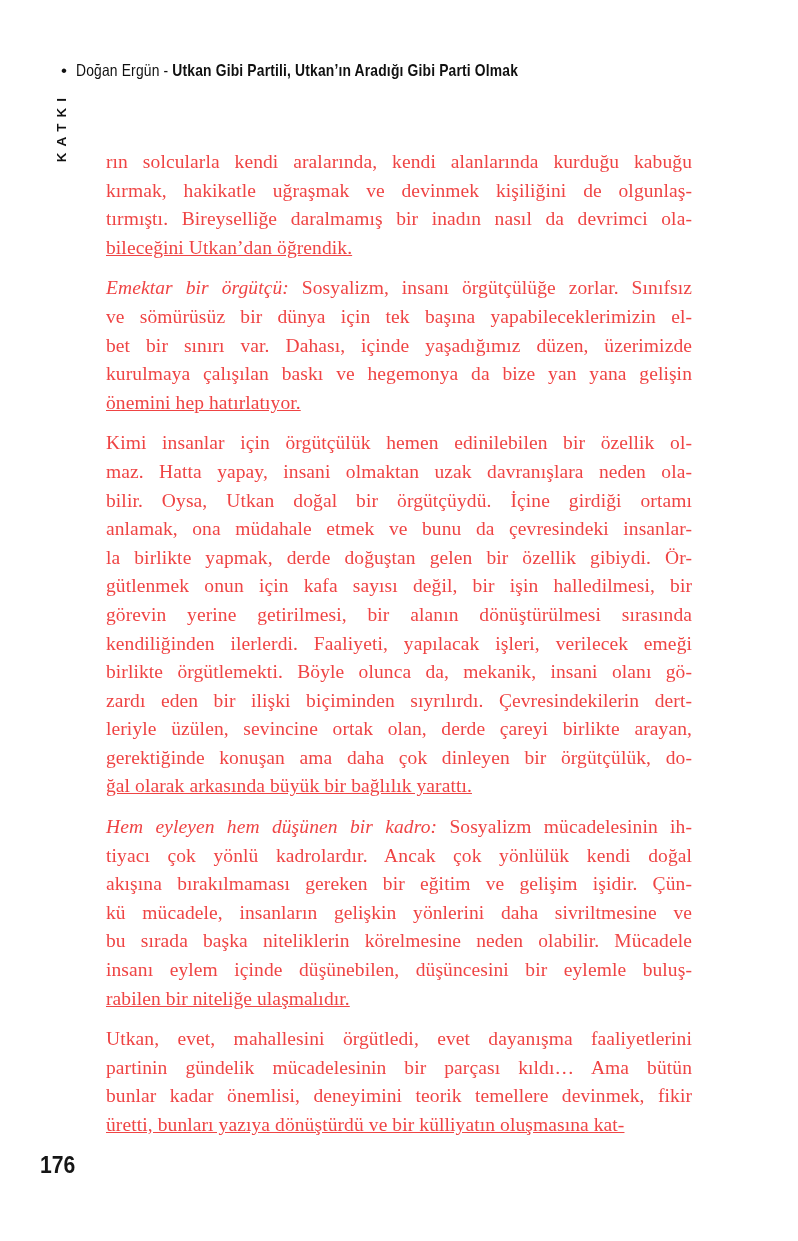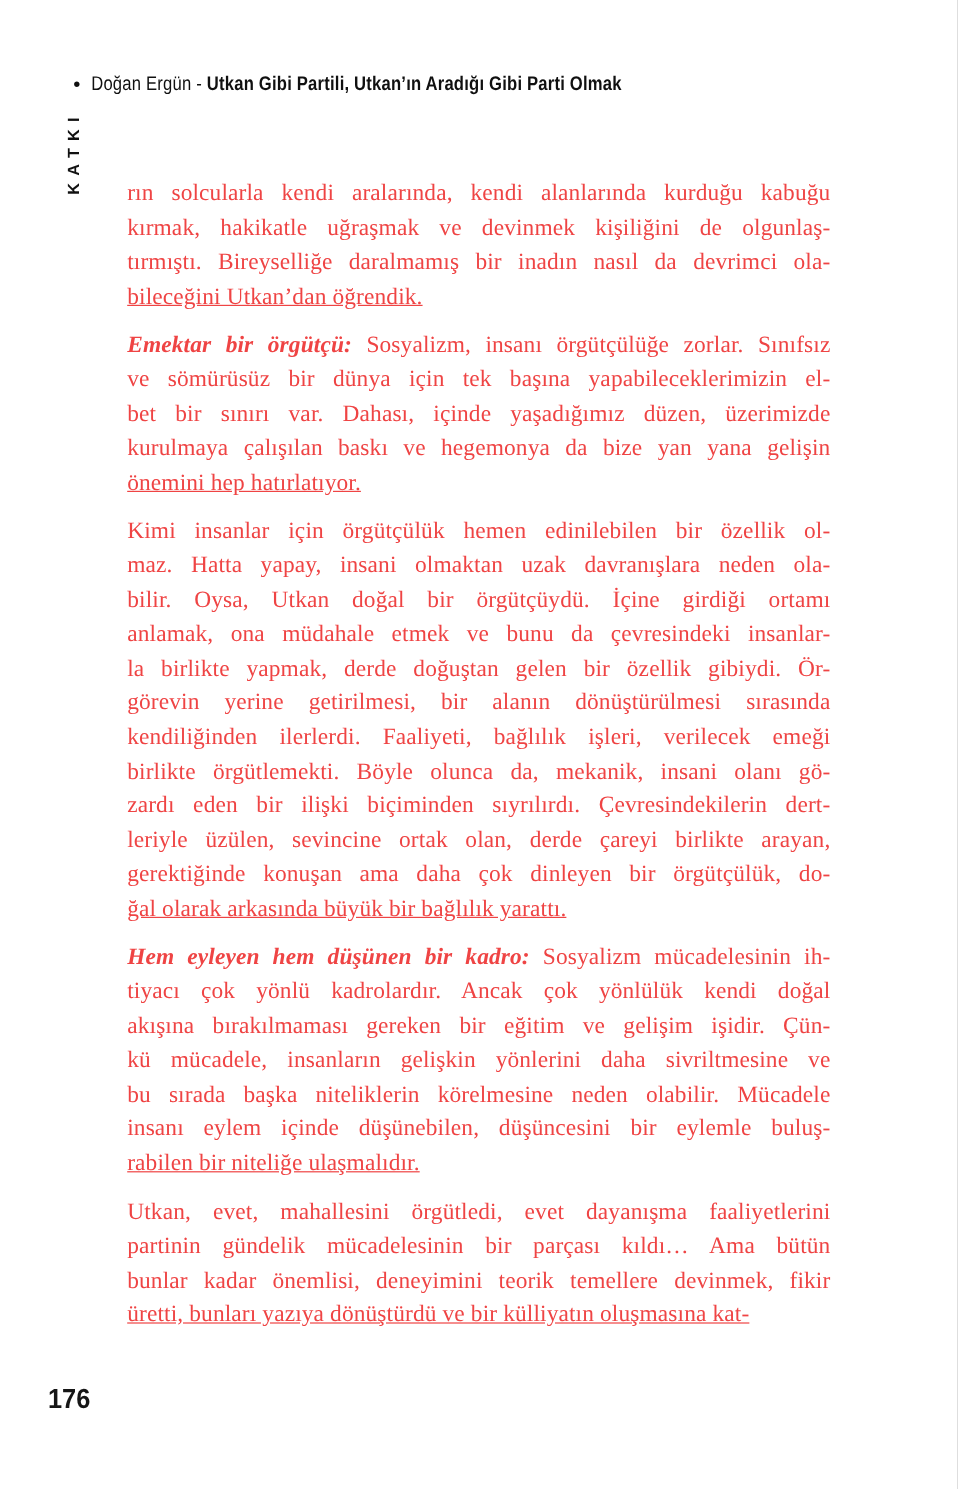--- a/index.html
+++ b/index.html
@@ -66,21 +66,21 @@
   .para:last-child { margin-bottom: 0; }
   .line {
     font-size: 19.5px;
     line-height: 28.6px;
     text-align: justify;
     text-align-last: justify;
     letter-spacing: 0.1px;
   }
   .line.last { text-align-last: left; text-decoration: underline; }
   .lead {
-    font-weight: 700;
+    font-weight: 400;
     font-style: italic;
   }
 
   
   .page-number {
     position: absolute;
     left: 40px;
     top: 1152px;
     font-family: "Liberation Sans", sans-serif;
     font-weight: 700;
@@ -115,22 +115,23 @@
         <div class="line">bet bir sınırı var. Dahası, içinde yaşadığımız düzen, üzerimizde</div>
         <div class="line">kurulmaya çalışılan baskı ve hegemonya da bize yan yana gelişin</div>
         <div class="line last">önemini hep hatırlatıyor.</div>
       </div>
       <div class="para">
         <div class="line">Kimi insanlar için örgütçülük hemen edinilebilen bir özellik ol-</div>
         <div class="line">maz. Hatta yapay, insani olmaktan uzak davranışlara neden ola-</div>
         <div class="line">bilir. Oysa, Utkan doğal bir örgütçüydü. İçine girdiği ortamı</div>
         <div class="line">anlamak, ona müdahale etmek ve bunu da çevresindeki insanlar-</div>
         <div class="line">la birlikte yapmak, derde doğuştan gelen bir özellik gibiydi. Ör-</div>
+        <div class="line">gütlenmek onun için kafa sayısı değil, bir işin halledilmesi, bir</div>
         <div class="line">görevin yerine getirilmesi, bir alanın dönüştürülmesi sırasında</div>
-        <div class="line">kendiliğinden ilerlerdi. Faaliyeti, bağlılık işleri, verilecek emeği</div>
+        <div class="line">kendiliğinden ilerlerdi. Faaliyeti, yapılacak işleri, verilecek emeği</div>
         <div class="line">birlikte örgütlemekti. Böyle olunca da, mekanik, insani olanı gö-</div>
         <div class="line">zardı eden bir ilişki biçiminden sıyrılırdı. Çevresindekilerin dert-</div>
         <div class="line">leriyle üzülen, sevincine ortak olan, derde çareyi birlikte arayan,</div>
         <div class="line">gerektiğinde konuşan ama daha çok dinleyen bir örgütçülük, do-</div>
         <div class="line last">ğal olarak arkasında büyük bir bağlılık yarattı.</div>
       </div>
       <div class="para">
         <div class="line"><span class="lead">Hem eyleyen hem düşünen bir kadro:</span> <span>Sosyalizm mücadelesinin ih-</span></div>
         <div class="line">tiyacı çok yönlü kadrolardır. Ancak çok yönlülük kendi doğal</div>
         <div class="line">akışına bırakılmaması gereken bir eğitim ve gelişim işidir. Çün-</div>

